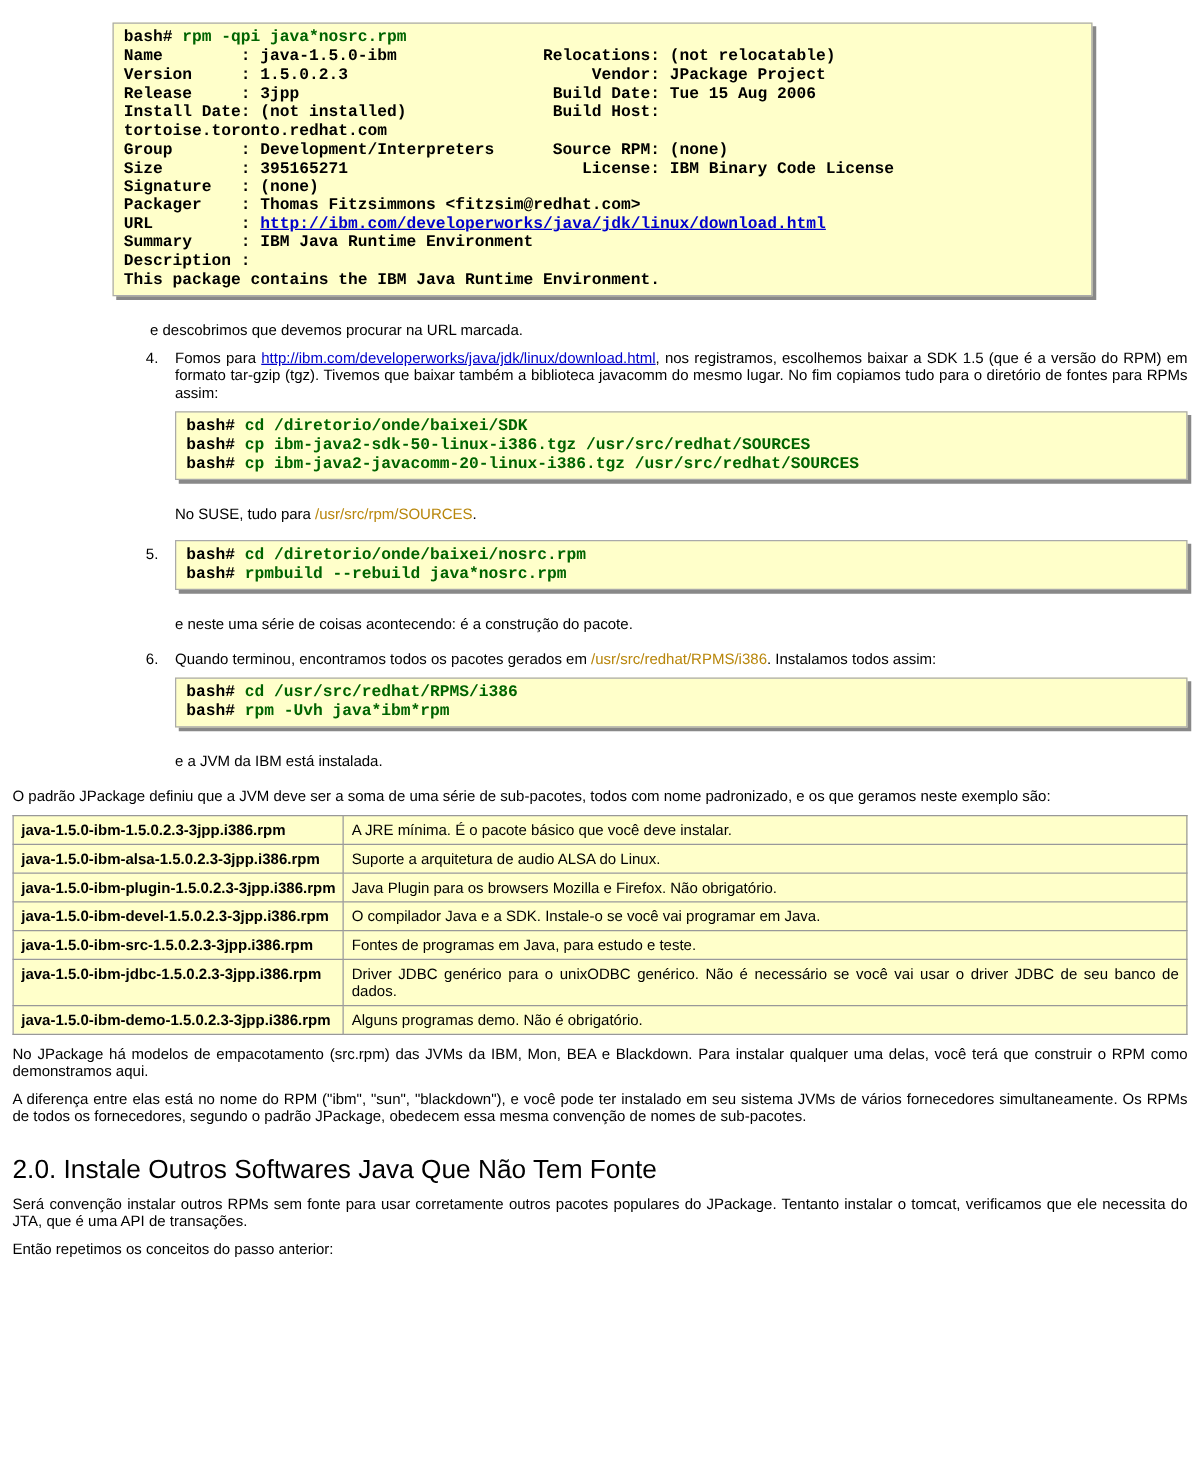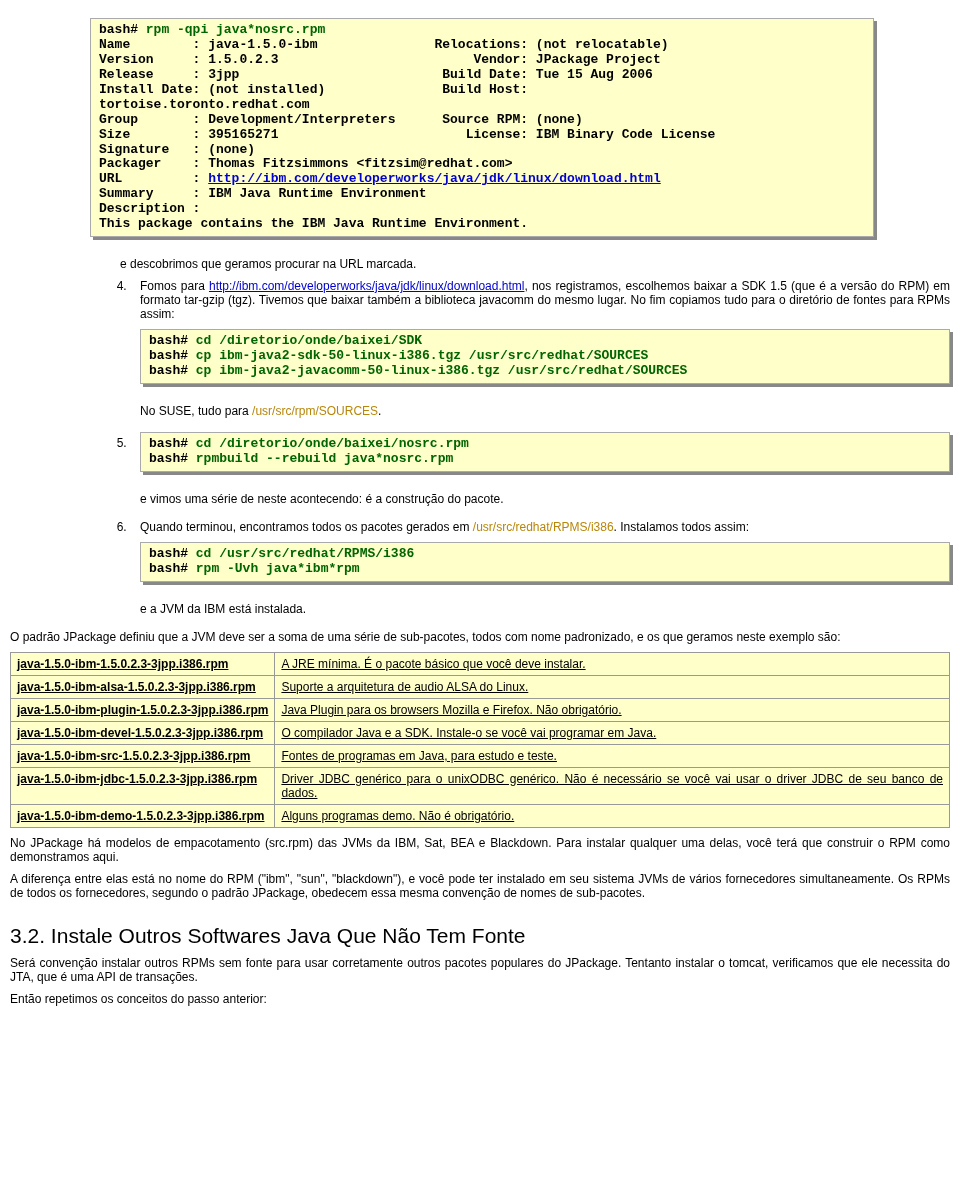--- a/index.html
+++ b/index.html
@@ -23,21 +23,21 @@
   white-space:pre;
   line-height:1.15;
 }
 .codeblock .kw{color:#006400;}
 .codeblock .lnk{color:#0000cc;text-decoration:underline;}
 p{margin:8px 0;}
 ol{margin:0;padding-left:120px;}
 ol>li{margin-bottom:14px;padding-left:10px;}
 a{color:#0000cc;text-decoration:underline;}
 .path{color:#b8860b;}
-.table-wrap{margin:6px 0;text-decoration:underline;}
+.table-wrap{margin:6px 0;}
 table.rpmtable{
   border-collapse:collapse;
   width:100%;
   font-size:12px;
 }
 table.rpmtable td{
   background:#ffffca;
   border:1px solid #999;
   padding:4px 6px;
   vertical-align:top;
@@ -64,39 +64,39 @@
 tortoise.toronto.redhat.com
 Group       : Development/Interpreters      Source RPM: (none)
 Size        : 395165271                        License: IBM Binary Code License
 Signature   : (none)
 Packager    : Thomas Fitzsimmons &lt;fitzsim@redhat.com&gt;
 URL         : <span class="lnk">http://ibm.com/developerworks/java/jdk/linux/download.html</span>
 Summary     : IBM Java Runtime Environment
 Description :
 This package contains the IBM Java Runtime Environment.</div>
 
-<p class="indent">e descobrimos que geramos procurar na URL marcada.</p>
+<p class="indent">e descobrimos que devemos procurar na URL marcada.</p>
 
 <ol start="4">
   <li>
     <p style="margin-top:0">
       <span>Fomos para </span><a href="#">http://ibm.com/developerworks/java/jdk/linux/download.html</a><span>, nos registramos, escolhemos baixar a SDK 1.5 (que é a versão do RPM) em formato tar-gzip (tgz). Tivemos que baixar também a biblioteca javacomm do mesmo lugar. No fim copiamos tudo para o diretório de fontes para RPMs assim:</span>
     </p>
 <div class="codeblock" style="margin-left:0;margin-right:0">bash# <span class="kw">cd /diretorio/onde/baixei/SDK</span>
 bash# <span class="kw">cp ibm-java2-sdk-50-linux-i386.tgz /usr/src/redhat/SOURCES</span>
-bash# <span class="kw">cp ibm-java2-javacomm-50-linux-i386.tgz /usr/src/redhat/SOURCES</span></div>
+bash# <span class="kw">cp ibm-java2-javacomm-20-linux-i386.tgz /usr/src/redhat/SOURCES</span></div>
     <p>
       <span>No SUSE, tudo para </span><span class="path">/usr/src/rpm/SOURCES</span><span>.</span>
     </p>
   </li>
 
   <li>
 <div class="codeblock" style="margin-left:0;margin-right:0">bash# <span class="kw">cd /diretorio/onde/baixei/nosrc.rpm</span>
 bash# <span class="kw">rpmbuild --rebuild java*nosrc.rpm</span></div>
-    <p>e vimos uma série de neste acontecendo: é a construção do pacote.</p>
+    <p>e neste uma série de coisas acontecendo: é a construção do pacote.</p>
   </li>
 
   <li>
     <p style="margin-top:0">
       <span>Quando terminou, encontramos todos os pacotes gerados em </span><span class="path">/usr/src/redhat/RPMS/i386</span><span>. Instalamos todos assim:</span>
     </p>
 <div class="codeblock" style="margin-left:0;margin-right:0">bash# <span class="kw">cd /usr/src/redhat/RPMS/i386</span>
 bash# <span class="kw">rpm -Uvh java*ibm*rpm</span></div>
     <p>e a JVM da IBM está instalada.</p>
   </li>
@@ -132,18 +132,18 @@
           <td>Driver JDBC genérico para o unixODBC genérico. Não é necessário se você vai usar o driver JDBC de seu banco de dados.</td>
         </tr>
         <tr>
           <td>java-1.5.0-ibm-demo-1.5.0.2.3-3jpp.i386.rpm</td>
           <td>Alguns programas demo. Não é obrigatório.</td>
         </tr>
       </tbody>
 </table>
 </div>
 
-<p>No JPackage há modelos de empacotamento (src.rpm) das JVMs da IBM, Sat, BEA e Blackdown. Para instalar qualquer uma delas, você terá que construir o RPM como demonstramos aqui.</p>
+<p>No JPackage há modelos de empacotamento (src.rpm) das JVMs da IBM, Mon, BEA e Blackdown. Para instalar qualquer uma delas, você terá que construir o RPM como demonstramos aqui.</p>
 <p>A diferença entre elas está no nome do RPM ("ibm", "sun", "blackdown"), e você pode ter instalado em seu sistema JVMs de vários fornecedores simultaneamente. Os RPMs de todos os fornecedores, segundo o padrão JPackage, obedecem essa mesma convenção de nomes de sub-pacotes.</p>
 
-<h2>3.2. Instale Outros Softwares Java Que Não Tem Fonte</h2>
+<h2>2.0. Instale Outros Softwares Java Que Não Tem Fonte</h2>
 <p>Será convenção instalar outros RPMs sem fonte para usar corretamente outros pacotes populares do JPackage. Tentanto instalar o tomcat, verificamos que ele necessita do JTA, que é uma API de transações.</p>
 <p>Então repetimos os conceitos do passo anterior:</p>
 
 </body></html>

